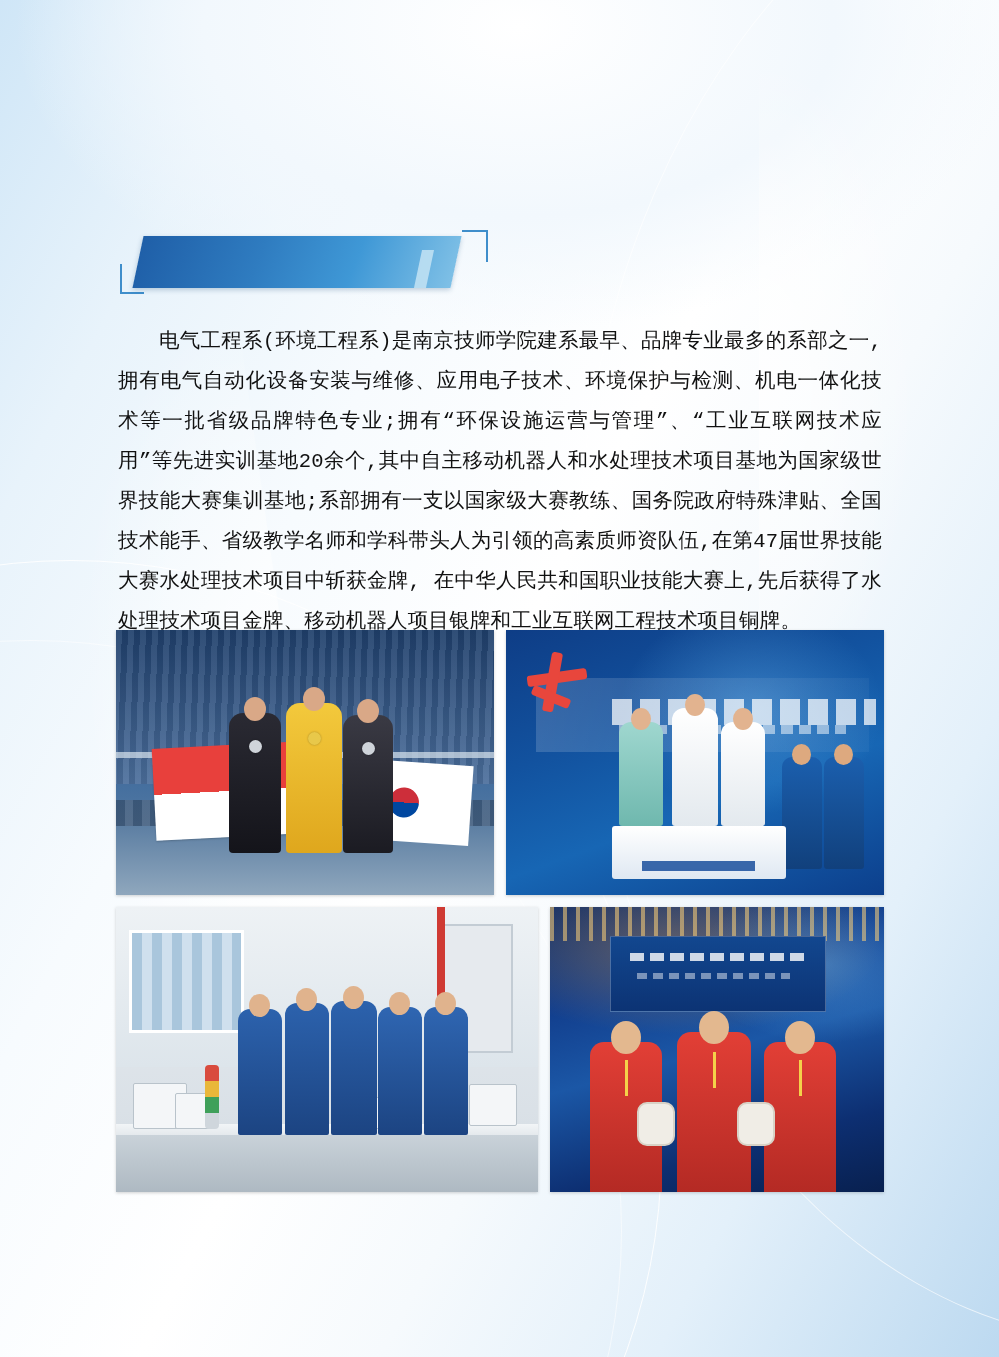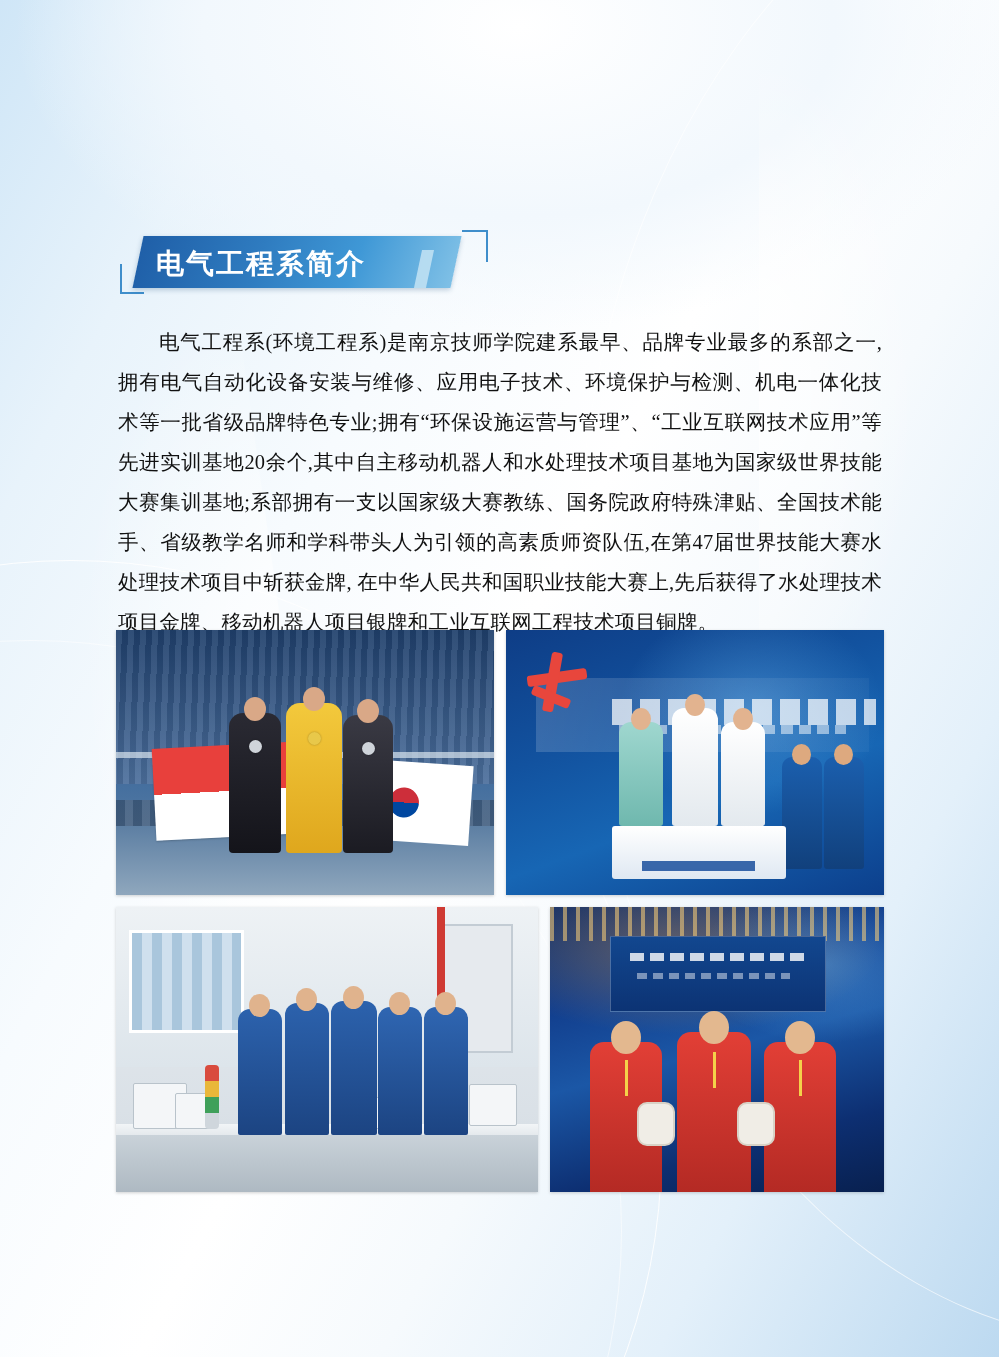--- a/index.html
+++ b/index.html
@@ -140,21 +140,21 @@
     transform: skewX(-12deg);
     opacity: 0.9;
   }
 
   
   .body-text {
     position: absolute;
     left: 118px;
     top: 322px;
     width: 764px;
-    font-family: Liberation Serif, serif;
+    font-family: Liberation Mono, monospace;
     font-size: 20.5px;
     line-height: 40px;
     color: #111111;
     text-align: justify;
     text-indent: 2em;
     letter-spacing: 0.2px;
   }
 
   
   .photos {
@@ -307,21 +307,20 @@
   <div class="arc arc-a"></div>
   <div class="arc arc-b"></div>
   <div class="arc arc-c"></div>
 
 
   <div class="section-head">
     <div class="bracket bracket-bl"></div>
     <div class="bracket bracket-tr"></div>
     <div class="ribbon"></div>
     <div class="ribbon-tail"></div>
-    <div class="ribbon-text">电气工程系简介</div>
   </div>
 
   <div class="body-text">电气工程系(环境工程系)是南京技师学院建系最早、品牌专业最多的系部之一,拥有电气自动化设备安装与维修、应用电子技术、环境保护与检测、机电一体化技术等一批省级品牌特色专业;拥有“环保设施运营与管理”、“工业互联网技术应用”等先进实训基地20余个,其中自主移动机器人和水处理技术项目基地为国家级世界技能大赛集训基地;系部拥有一支以国家级大赛教练、国务院政府特殊津贴、全国技术能手、省级教学名师和学科带头人为引领的高素质师资队伍,在第47届世界技能大赛水处理技术项目中斩获金牌, 在中华人民共和国职业技能大赛上,先后获得了水处理技术项目金牌、移动机器人项目银牌和工业互联网工程技术项目铜牌。</div>
 
   <div class="photos">
 
     <div class="photo p1">
       <div class="ph-inner">
         <div class="sky"></div>
         <div class="stands"></div>

